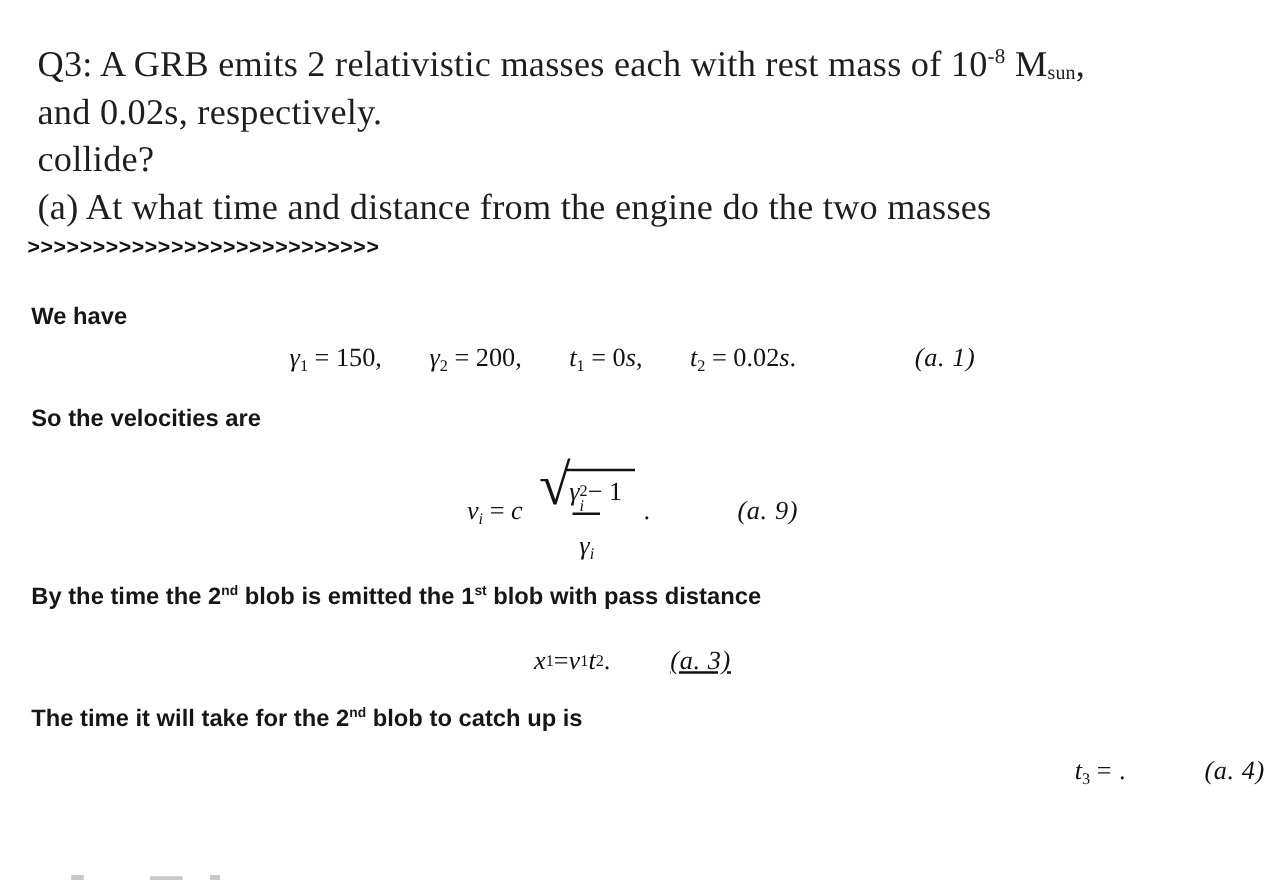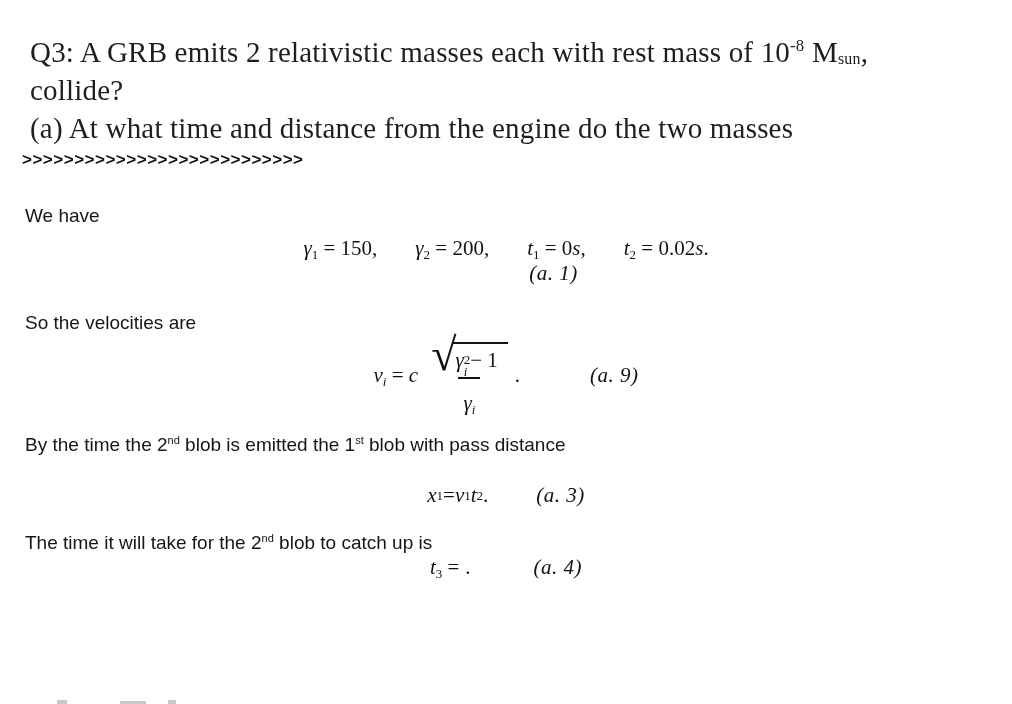--- a/index.html
+++ b/index.html
@@ -24,44 +24,45 @@
   .separator {
     margin:3px 0 0 22px;
     font-weight:700; font-size:17px; letter-spacing:0.5px;
     color:#111; line-height:20px;
   }
 
   
   .sol-text {
     font-size:19px; line-height:25px; color:#161616;
     margin-left:25px;
+    font-weight:bold;
   }
   .sol-text sup { font-size:0.58em; vertical-align:super; line-height:0; }
   .mt-wehave   { margin-top:33px; }
   .mt-so       { margin-top:24px; }
   .mt-by       { margin-top:16px; }
   .mt-time     { margin-top:22px; }
 
   
   .eq-row {
     display:flex; justify-content:center; align-items:center;
     font-family:"Liberation Serif", serif;
     font-size:21px; color:#121212;
   }
   .eq-content { display:flex; align-items:center; }
   .eq1-content { gap:38px; }
   .var { font-style:italic; }
   .eq-row sub { font-size:13px; vertical-align:-4px; line-height:0; font-style:normal; }
   .eq-row sub.it { font-style:italic; }
   .eq-tag { font-style:italic; letter-spacing:0.5px; }
 
-  .mt-eq1 { margin-top:8px;flex-direction:column; }
-  .mt-eq2 { margin-top:0; }
+  .mt-eq1 { margin-top:8px; }
+  .mt-eq2 { margin-top:20px; }
   .mt-eq3 { margin-top:26px; }
-  .mt-eq4 { margin-top:0; }
+  .mt-eq4 { margin-top:16px;justify-content:flex-end; }
 
   
   .frac { display:inline-flex; flex-direction:column; align-items:center; margin:0 2px; }
   .frac .num { padding:0 5px 2px 5px; }
   .frac .den { border-top:2px solid #121212; padding:12px 5px 0 5px; }
 
   
   .sqrt { display:inline-flex; align-items:flex-end; }
   .sqrt .radical { font-size:46px; line-height:38px; font-weight:400; transform:translateY(1px); }
   .sqrt .radicand {
@@ -88,20 +89,21 @@
   .ba-2 { left:120px; width:26px; height:3px; }
   .ba-3 { left:168px; width:8px;  height:4px; }
 </style>
 </head>
 <body>
 
 <div class="page">
 
   <div class="question">
     <div class="q-line"><span>Q3: A GRB emits 2 relativistic masses each with rest mass of 10</span><sup>-8</sup><span> M</span><sub>sun</sub><span>,</span></div>
+    <div class="q-line">and 0.02s, respectively.</div>
     <div class="q-line">collide?</div>
     <div class="q-line">(a) At what time and distance from the engine do the two masses</div>
   </div>
 
   <div class="separator">&gt;&gt;&gt;&gt;&gt;&gt;&gt;&gt;&gt;&gt;&gt;&gt;&gt;&gt;&gt;&gt;&gt;&gt;&gt;&gt;&gt;&gt;&gt;&gt;&gt;&gt;&gt;</div>
 
   <div class="solution">
 
     <div class="sol-text mt-wehave">We have</div>
 
@@ -147,21 +149,21 @@
       <span class="eq-content">
           <span class="var">x</span>
           <sub>1</sub>
           <span> = </span>
           <span class="var">v</span>
           <sub>1</sub>
           <span class="var">t</span>
           <sub>2</sub>
           <span>.</span>
         </span>
-      <span class="eq-tag" style="margin-left:48px;">(a. 3)</span>
+      <span class="eq-tag" style="margin-left:48px;text-decoration:underline;">(a. 3)</span>
     </div>
 
     <div class="sol-text mt-time"><span>The time it will take for the 2</span><sup>nd</sup><span> blob to catch up is</span></div>
 
     <div class="eq-row mt-eq4">
       <span class="eq-content">
         <span class="lhs-gap"><span class="var">t</span><sub>3</sub><span> = </span></span>
         <span>.</span>
       </span>
       <span class="eq-tag" style="margin-left:63px;">(a. 4)</span>

